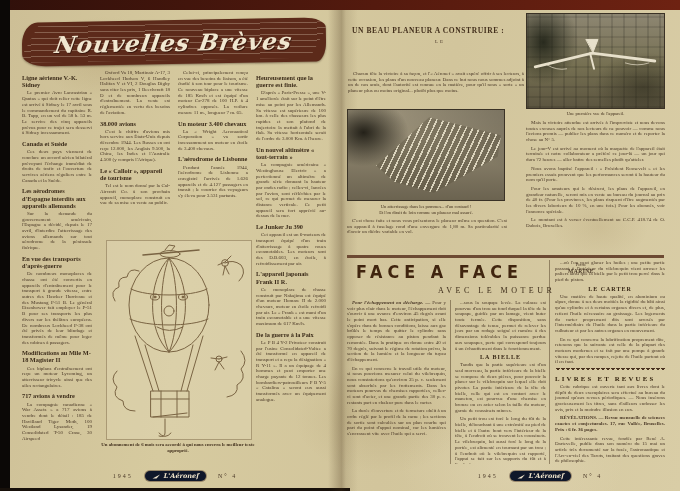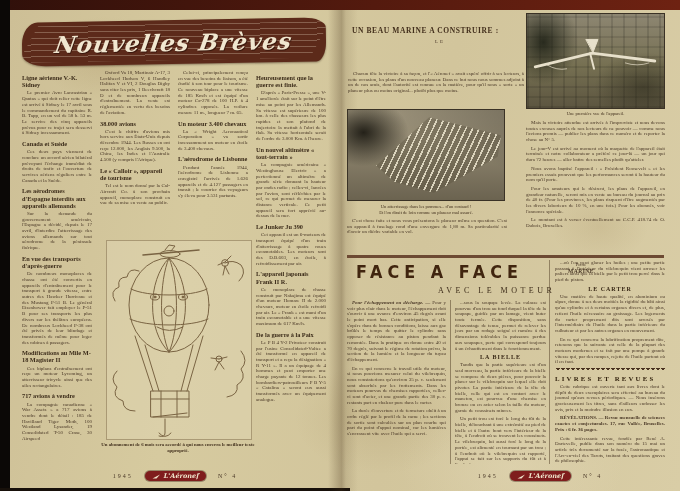--- a/index.html
+++ b/index.html
@@ -41,21 +41,21 @@
   .tiny h3{margin:4px 0 2px;font-size:6.3px;line-height:1.15;color:#3c2c1a;}
   .cartoon{position:absolute;left:96px;top:230px;width:144px;height:198px;
       border:1px solid rgba(110,88,55,.45);background:rgba(235,226,198,.25);}
   .cartoon svg{width:100%;height:100%;}
   .cartoon-caption{position:absolute;left:84px;top:432px;width:168px;text-align:center;
       font-size:4.8px;font-weight:bold;line-height:1.2;color:#43311e;}
   .page-footer{position:absolute;display:flex;align-items:center;justify-content:center;gap:12px;}
   .footer-left{left:60px;top:461px;width:210px;}
   .footer-right{left:90px;top:461px;width:220px;}
   .footer-num{font-size:6px;letter-spacing:2px;color:#4a3827;}
-  .logo{display:inline-flex;align-items:center;gap:3px;background:#7f1d1d;border-radius:5px;
+  .logo{display:inline-flex;align-items:center;gap:3px;background:#0f172a;border-radius:5px;
       padding:1px 7px;box-shadow:0 0 0 1px rgba(60,35,23,.4);}
   .logo-text{font-family:"DejaVu Serif",serif;font-style:italic;font-weight:bold;font-size:6.5px;
       color:#efe3cb;white-space:nowrap;}
   .wing{width:9px;height:7px;}
 
   
   .kicker{position:absolute;left:12px;top:16px;width:176px;font-size:7.5px;font-weight:bold;
       letter-spacing:.6px;color:#432f1c;}
   .le{position:absolute;left:12px;top:29px;width:176px;text-align:center;font-size:5px;letter-spacing:2px;}
   .rtitle{position:absolute;left:4px;top:35px;width:188px;text-align:center;font-size:14.5px;
@@ -219,21 +219,21 @@
       </svg>
       <span class="logo-text">L'Aéronef</span>
     </span>
     <span class="footer-num">N° 4</span>
   </div>
 </div>
 
 <div class="gutter"></div>
 
 <div class="page page-right">
-  <div class="kicker">UN BEAU MARINE A CONSTRUIRE :</div>
+  <div class="kicker">UN BEAU PLANEUR A CONSTRUIRE :</div>
   <div class="le">LE</div>
   <div class="intro tiny">
     <p>Chacun fête la victoire à sa façon, et l'« Aéronef » avait espéré offrir à ses lecteurs, à cette occasion, les plans d'un nouveau planeur. Dans ce but nous nous sommes adjoint à un de nos amis, dont l'autorité est connue en la matière, pour qu'il nous « sorte » un planeur plus ou moins original... plutôt plus que moins.</p>
   </div>
 
   <div class="photo photo1">
     <svg viewBox="0 0 139 96">
       <g stroke="#e7e0cb" fill="none" stroke-linecap="round">
         <path d="M8,54 L66,40 L130,48" stroke-width="3"></path>
         <path d="M64,40 l4,16" stroke-width="2"></path>

